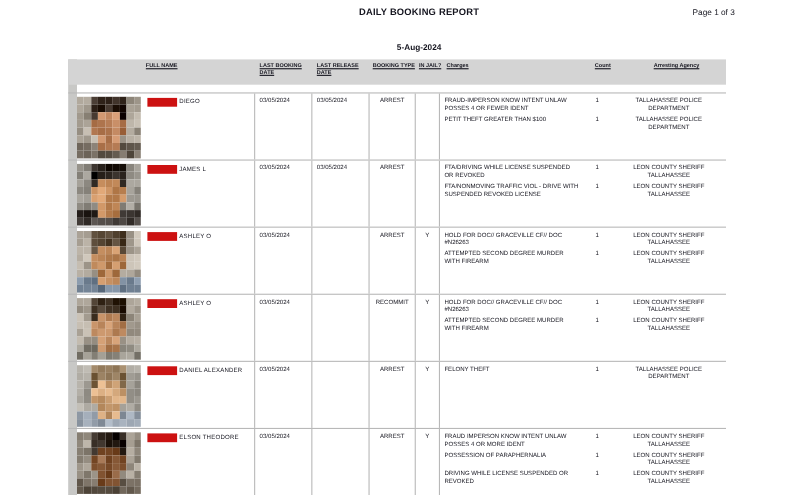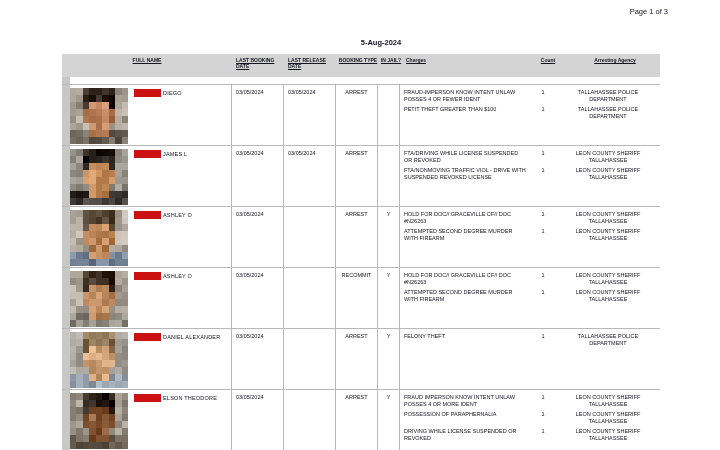--- a/index.html
+++ b/index.html
@@ -56,20 +56,21 @@
   .charges-block{width:260px;box-sizing:border-box;padding-top:4px;border-right:none;}
   .charge-row{display:flex;margin-bottom:4px;}
   .charge-text{width:126px;padding-left:4px;box-sizing:border-box;font-size:5.5px;line-height:6.5px;}
   .charge-count{width:34px;text-align:center;font-size:5.5px;}
   .charge-agency{width:96px;text-align:center;font-size:5.5px;line-height:6.5px;}
 </style>
 </head>
 <body>
 
 <div class="report-title">
+  <div>DAILY BOOKING REPORT</div>
 </div>
 <div class="report-date">5-Aug-2024</div>
 <div class="page-indicator">Page 1 of 3</div>
 
 <div class="left-strip"></div>
 
 <div class="header-band">
   <div class="hcell h-fullname">FULL NAME</div>
   <div class="hcell h-bdate">LAST BOOKING DATE</div>
   <div class="hcell h-rdate">LAST RELEASE DATE</div>

